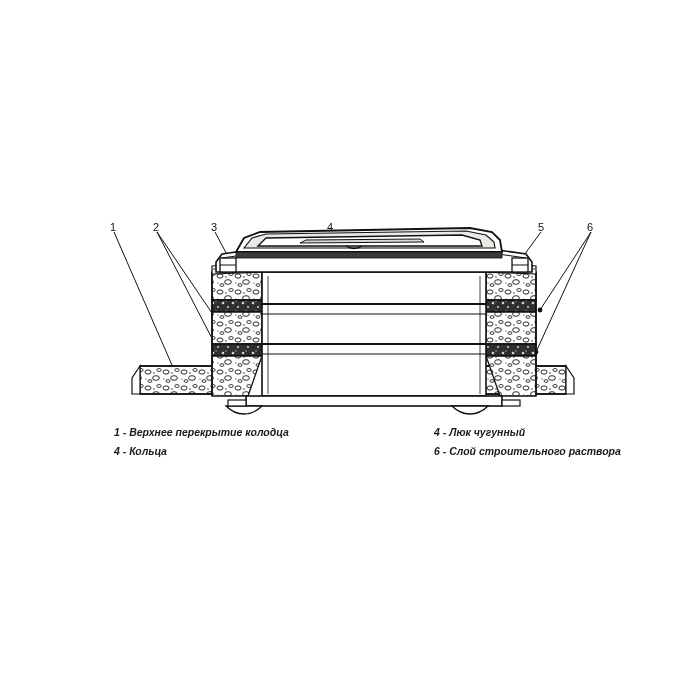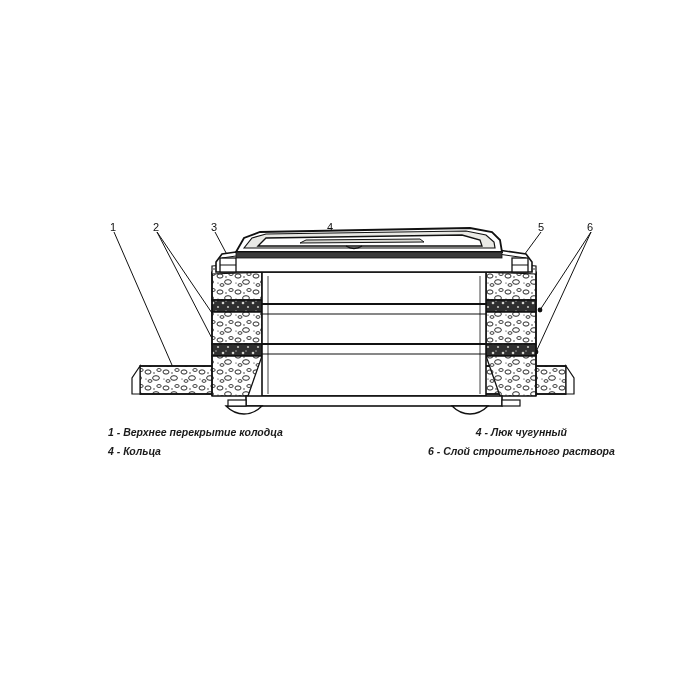--- a/index.html
+++ b/index.html
@@ -46,23 +46,24 @@
     position: absolute;
     top: 0;
     font-size: 10.5px;
     font-style: italic;
     font-weight: bold;
     line-height: 18.5px;
     color: #1a1a1a;
     white-space: nowrap;
   }
   .legend-col.left { left: 0; }
-  .legend-col.right { left: 320px; text-align: center; }
+  .legend-col.right { left: 320px; }
   .legend-item {
     display: block;
+    margin-left: 6px;
   }
 </style>
 </head>
 <body>
 
 <div id="stage">
 
   <svg id="diagram" viewBox="0 0 700 700">
     <defs>
 

